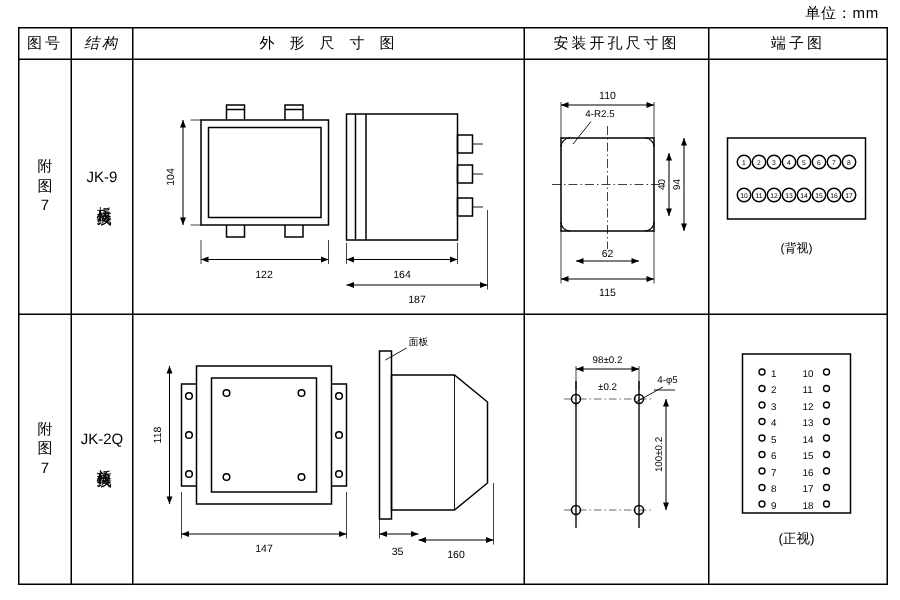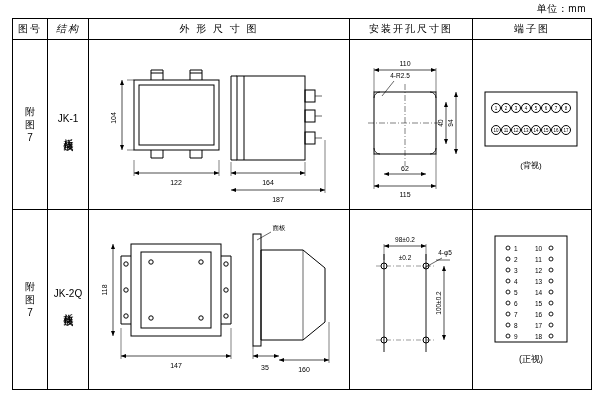--- a/index.html
+++ b/index.html
@@ -45,21 +45,21 @@
     font-size: 10px;
     margin-top: 36px;
   }
   .hdr {
     height: 20px;
     font-size: 11px;
     letter-spacing: 2px;
   }
   .col-no { width: 34px; }
   .col-struct { width: 40px; font-style: italic; }
-  .col-outline { width: 260px; }
+  .col-outline { width: 260px; font-family: Liberation Mono, monospace; }
   .col-hole { width: 122px; }
   .col-term { width: 118px; }
 
   .rowlabel {
     font-size: 10px;
     line-height: 13px;
   }
   .vert {
     writing-mode: vertical-rl;
     text-orientation: upright;
@@ -96,21 +96,21 @@
       <th class="hdr col-term">端子图</th>
     </tr>
 
     <tr style="height:170px;">
       <td class="rowlabel">
         <div>附</div>
         <div>图</div>
         <div>7</div>
       </td>
       <td class="struct-cell">
-        <div>JK-1</div>
+        <div>JK-9</div>
         <div class="vert">板后接线</div>
       </td>
 
       <td>
         <div class="cellbox">
         <svg class="svgwrap" width="258" height="168" viewBox="0 0 258 168">
           <g fill="none" stroke="#000" stroke-width="1">
 
             <rect x="45" y="40" width="85" height="70"></rect>
             <rect x="50" y="45" width="75" height="60"></rect>

